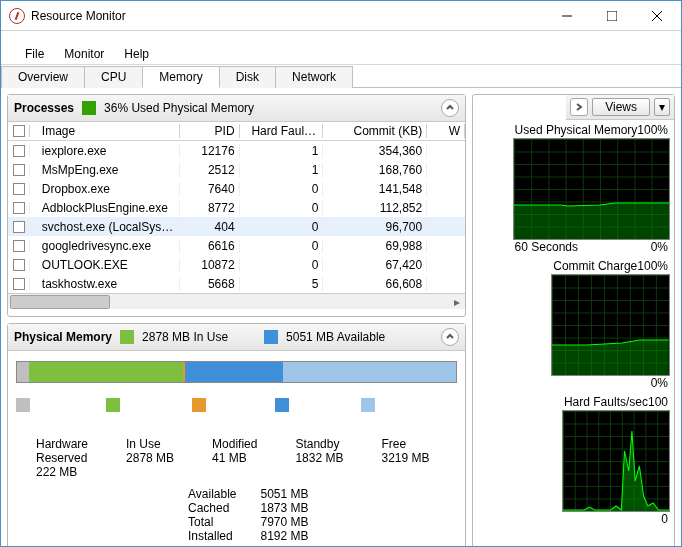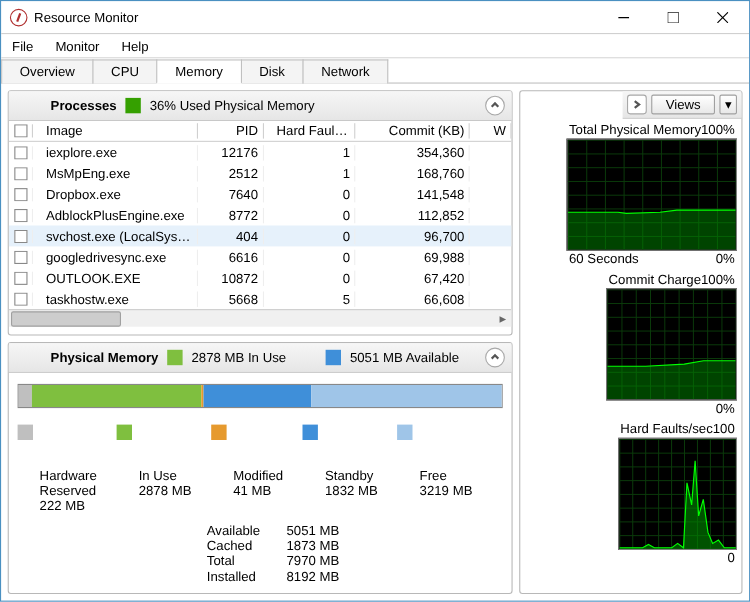--- a/index.html
+++ b/index.html
@@ -3,31 +3,31 @@
 <meta charset="utf-8">
 <style>
   * { box-sizing: border-box; margin: 0; padding: 0; font-family: "Segoe UI", Tahoma, sans-serif; font-size: 12px; }
   body { width: 682px; height: 547px; border: 1px solid #4a90c1; background: #fff; overflow: hidden; }
   .titlebar { height: 30px; display: flex; align-items: center; padding: 0 2px 0 8px; border-bottom: 1px solid #d0d0d0; }
   .titlebar .icon { width:16px; height:16px; border:1.5px solid #b03030; border-radius:50%; display:flex; align-items:center; justify-content:center; margin-right:6px;}
   .titlebar .icon::before{content:"";width:2px;height:8px;background:#b03030;transform:rotate(20deg);}
   .titlebar .title { flex:1; }
   .win-btn { width:45px; height:29px; display:flex; align-items:center; justify-content:center; }
   .win-btn svg{width:10px;height:10px;stroke:#000;stroke-width:1;fill:none;}
-  .menubar { height:22px; display:flex; align-items:center; gap:4px; padding-left:2px; border-bottom:1px solid #d8d8d8;}
+  .menubar { height:22px; display:flex; align-items:center; gap:4px; padding-left:16px; border-bottom:1px solid #d8d8d8;margin-top:12px;}
   .menubar div{padding:2px 8px;}
   .tabs { display:flex; border-bottom:1px solid #c0c0c0; height:23px; }
   .tab { padding:3px 16px; border:1px solid #c0c0c0; border-bottom:none; background:#f4f4f4; margin-right:-1px; position:relative; top:1px;}
   .tab.active{background:#fff;border-bottom:1px solid #fff;z-index:2;}
   .body { display:flex; gap:6px; padding:6px; height:calc(100% - 75px); }
   .left { flex:1; display:flex; flex-direction:column; gap:6px; min-width:0;}
   .right { width:203px; display:flex; flex-direction:column; min-width:0;align-items:flex-end;}
   .panel { border:1px solid #b8b8b8; border-radius:3px; background:#fff; display:flex; flex-direction:column;}
   .panel-hdr { background:linear-gradient(#f6f6f6,#e6e6e6); padding:4px 6px; display:flex; align-items:center; gap:8px; border-bottom:1px solid #c8c8c8;}
-  .panel-hdr .title{font-weight:bold;margin-left:32px;}
+  .panel-hdr .title{font-weight:bold;}
   .chev { width:18px; height:18px; border:1px solid #a8a8a8; border-radius:50%; background:#fff; display:flex; align-items:center; justify-content:center; margin-left:auto;}
   .chev svg{width:10px;height:10px;stroke:#555;stroke-width:2;fill:none;}
   .sq { width:14px; height:14px; }
   .tbl { flex:1; overflow:hidden; position:relative;}
   .thead, .trow { display:flex; align-items:center; height:19px;justify-content:space-between; }
   .thead { border-bottom:1px solid #d0d0d0; }
   .thead > div, .trow > div { padding:0 4px; overflow:hidden; white-space:nowrap; text-overflow:ellipsis; border-right:1px solid #eee;}
   .thead > div { border-right:1px solid #d0d0d0;}
   .c0{width:22px;display:flex;align-items:center;justify-content:center;}
   .c1{width:142px;}
@@ -281,21 +281,21 @@
           <svg width="10" height="10">
             <polyline points="3,2 7,5 3,8" stroke="#555" stroke-width="2" fill="none"></polyline>
           </svg>
         </span>
       <span class="views-btn">Views</span>
       <span class="dd">▾</span>
     </div>
 
     <div class="chartbox">
       <div class="chart-hdr">
-          <span>Total Physical Memory</span>
+          <span>Used Physical Memory</span>
           <span>100%</span>
         </div>
       <div class="chart">
         <div class="grid-v"></div>
           <div class="grid-h"></div>
         <svg viewBox="0 0 100 100" preserveAspectRatio="none">
             <path d="M0,66 L30,66 L35,67 L55,66 L65,64 L80,64 L100,64 L100,100 L0,100 Z" fill="#008800" opacity="0.5"></path>
             <path d="M0,66 L30,66 L35,67 L55,66 L65,64 L80,64 L100,64" stroke="#00ff00" stroke-width="1" fill="none"></path>
           </svg>
       </div>

